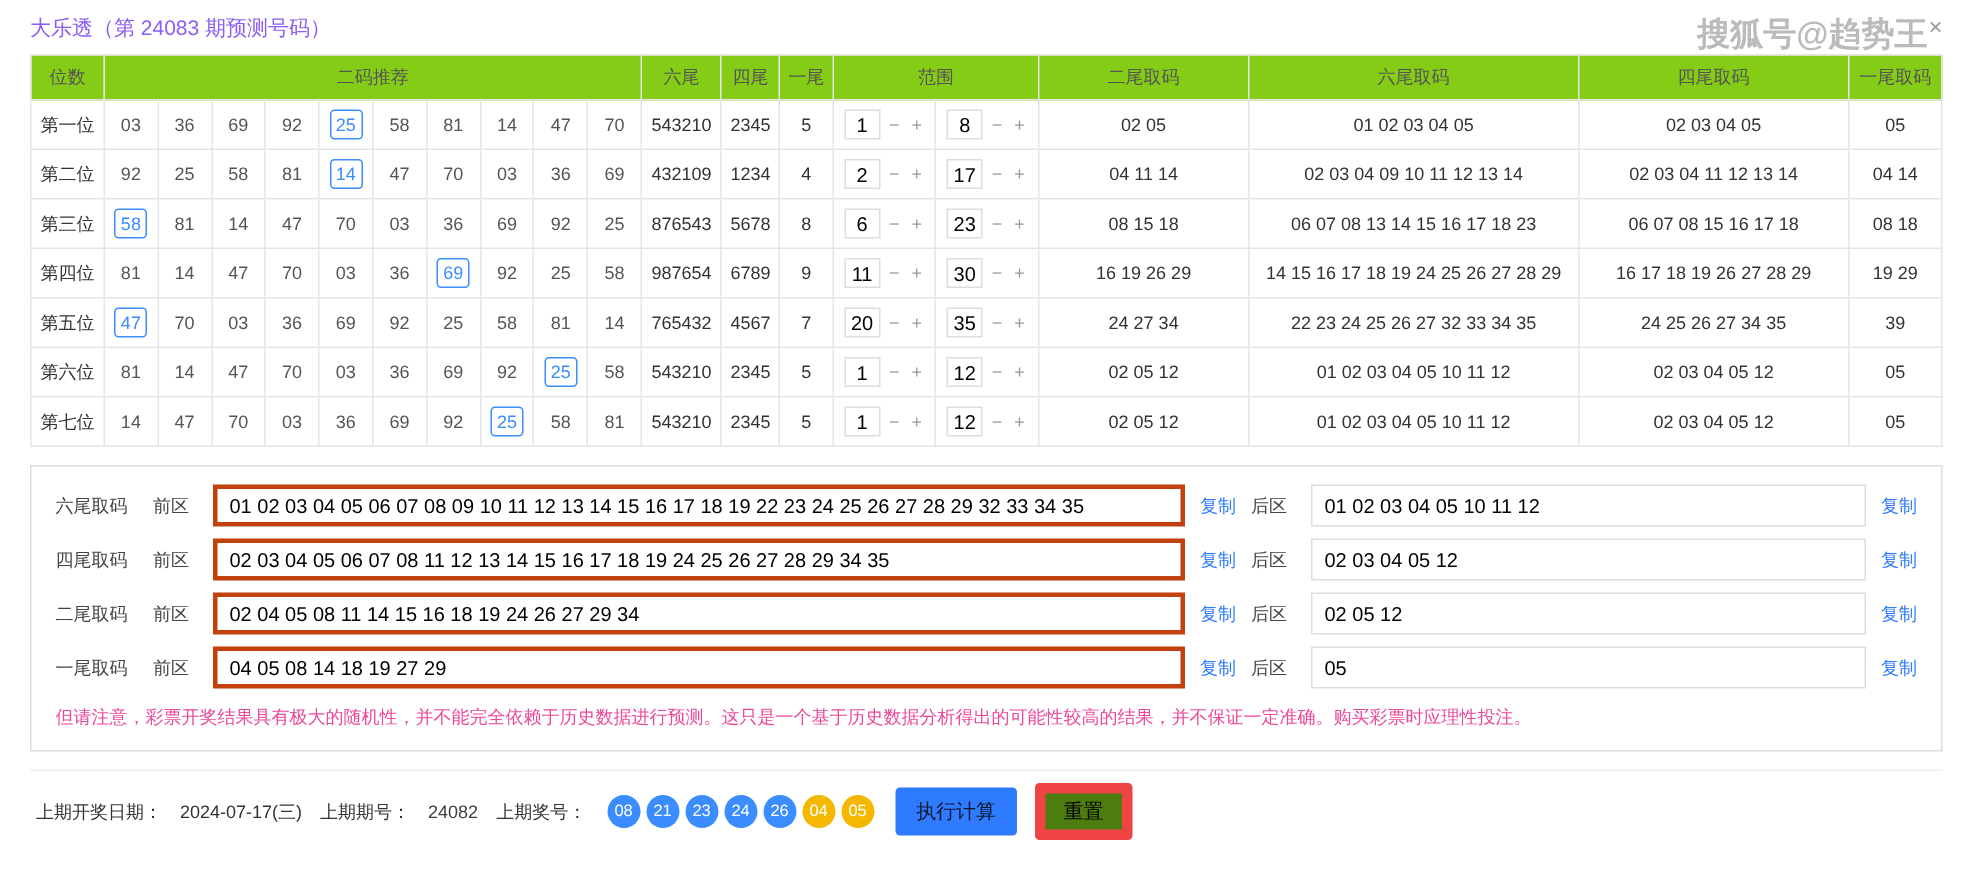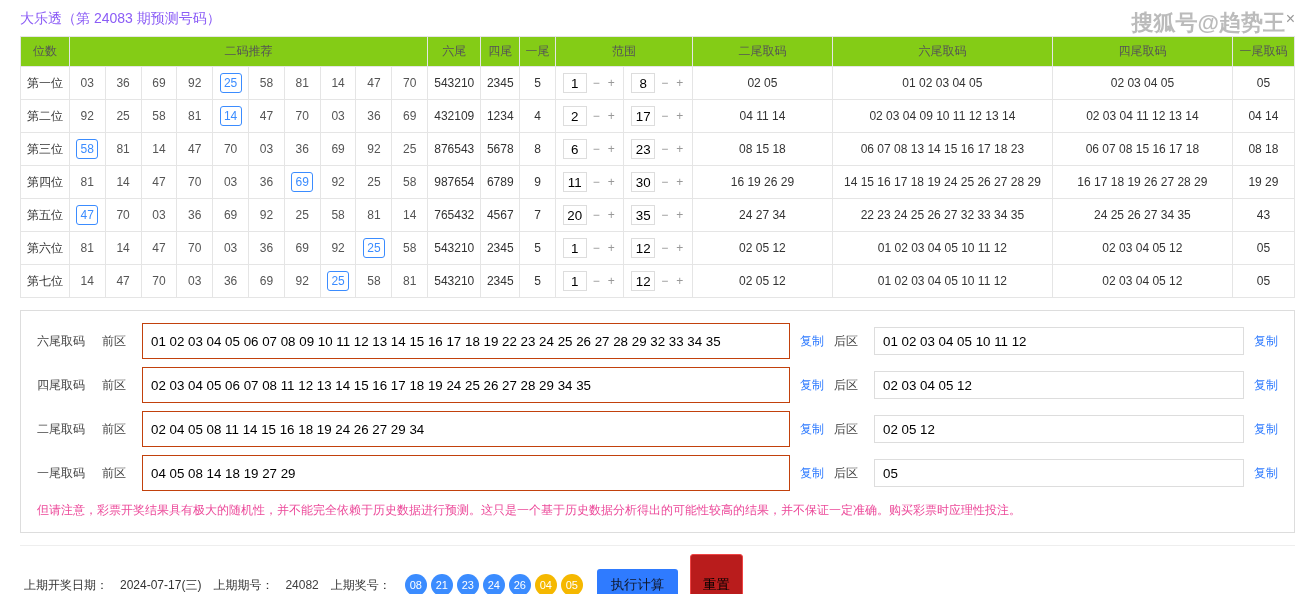--- a/index.html
+++ b/index.html
@@ -15,31 +15,31 @@
 .ball.hl{border:1px solid #3b8cff;color:#3b8cff;border-radius:3px}
 .range{display:inline-flex;align-items:center;gap:4px}
 .range input{width:24px;text-align:center;border:1px solid #ddd;height:20px}
 .pm{color:#999;cursor:pointer;padding:0 2px}
 .panel{border:1px solid #ddd;padding:12px 16px;margin-bottom:12px}
 .panel-head{display:flex;justify-content:space-between;align-items:center;margin-bottom:10px}
 .btn-copy-all{background:#2f7bff;color:#fff;border:none;padding:4px 10px;border-radius:3px;cursor:pointer;font-size:12px}
 .row{display:flex;align-items:center;gap:10px;margin-bottom:8px}
 .row-label{width:55px;flex-shrink:0;color:#444}
 .row-sub{width:30px;flex-shrink:0;color:#444}
-.row input.front{flex:1;border:1px solid #c2410c;padding:17px 8px;height:28px}
+.row input.front{flex:1;border:3px solid #c2410c;padding:5px 8px;height:28px}
 .row input.back{width:370px;border:1px solid #ddd;padding:5px 8px;height:28px}
 .copy-link{color:#2f7bff;cursor:pointer;flex-shrink:0}
 .warn{color:#ec4899;margin-top:10px;line-height:1.6}
 .footer{display:flex;align-items:center;gap:12px;padding:8px 4px;border-top:1px solid #eee}
 .issue{color:#404040;font-weight:normal}
 .lotto-ball{display:inline-flex;align-items:center;justify-content:center;width:22px;height:22px;border-radius:50%;color:#fff;font-size:11px;margin:0 2px}
 .blue{background:#3b8cff}
 .gold{background:#f5b800}
 .btn-calc{background:#2f7bff;color:#0f172a;border:none;padding:7px 14px;border-radius:3px;cursor:pointer}
-.btn-reset{background:#b91c1c;border:1px solid #ef4444;padding:21px 12px;border-radius:3px;cursor:pointer}
+.btn-reset{background:#4d7c0f;border:7px solid #ef4444;padding:3px 12px;border-radius:3px;cursor:pointer}
 </style>
 </head>
 <body>
 
 <div class="watermark">搜狐号@趋势王</div>
 
 <div class="header">
   <div class="title">大乐透（第 24083 期预测号码）</div>
   <div class="close">×</div>
 </div>
@@ -201,21 +201,21 @@
             <span class="pm">+</span>
           </span></td>
         <td><span class="range">
             <input value="35" style="">
             <span class="pm">−</span>
             <span class="pm">+</span>
           </span></td>
         <td>24 27 34</td>
         <td>22 23 24 25 26 27 32 33 34 35</td>
         <td>24 25 26 27 34 35</td>
-        <td>43</td>
+        <td>39</td>
       </tr>
       <tr>
         <td>第六位</td>
         <td><span class="ball">81</span></td>
         <td><span class="ball">14</span></td>
         <td><span class="ball">47</span></td>
         <td><span class="ball">70</span></td>
         <td><span class="ball">03</span></td>
         <td><span class="ball">36</span></td>
         <td><span class="ball">69</span></td>

